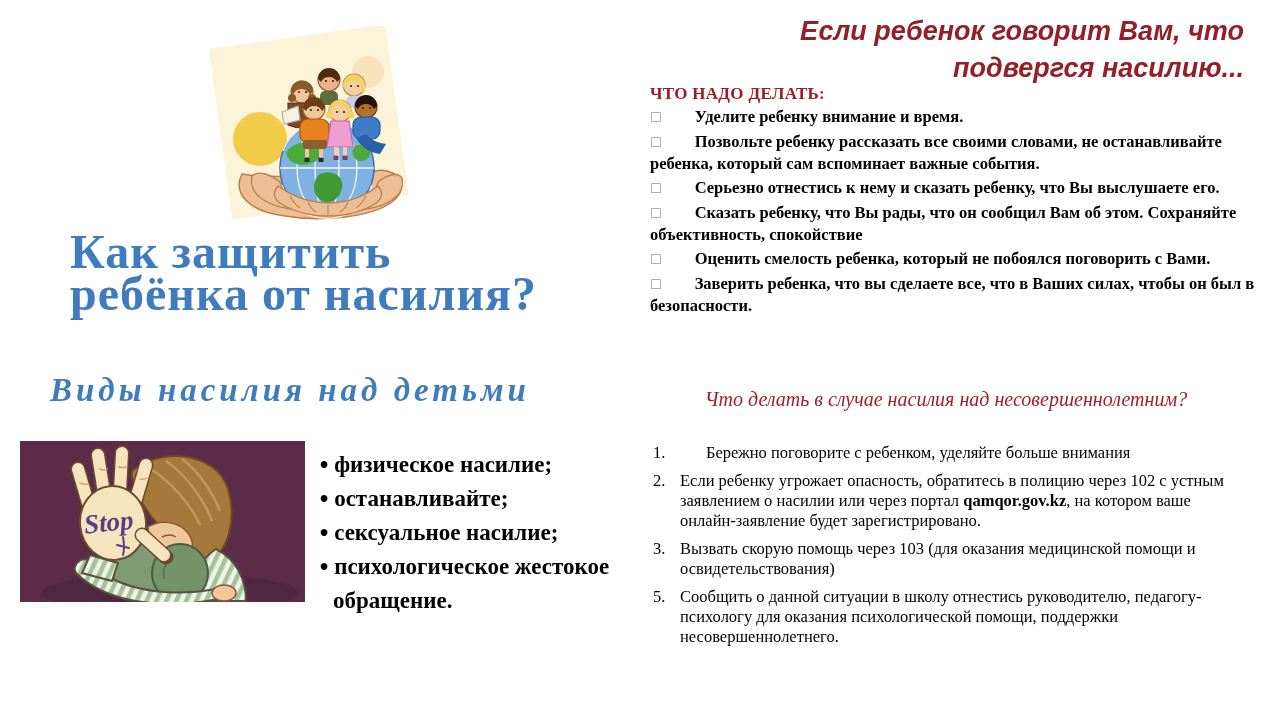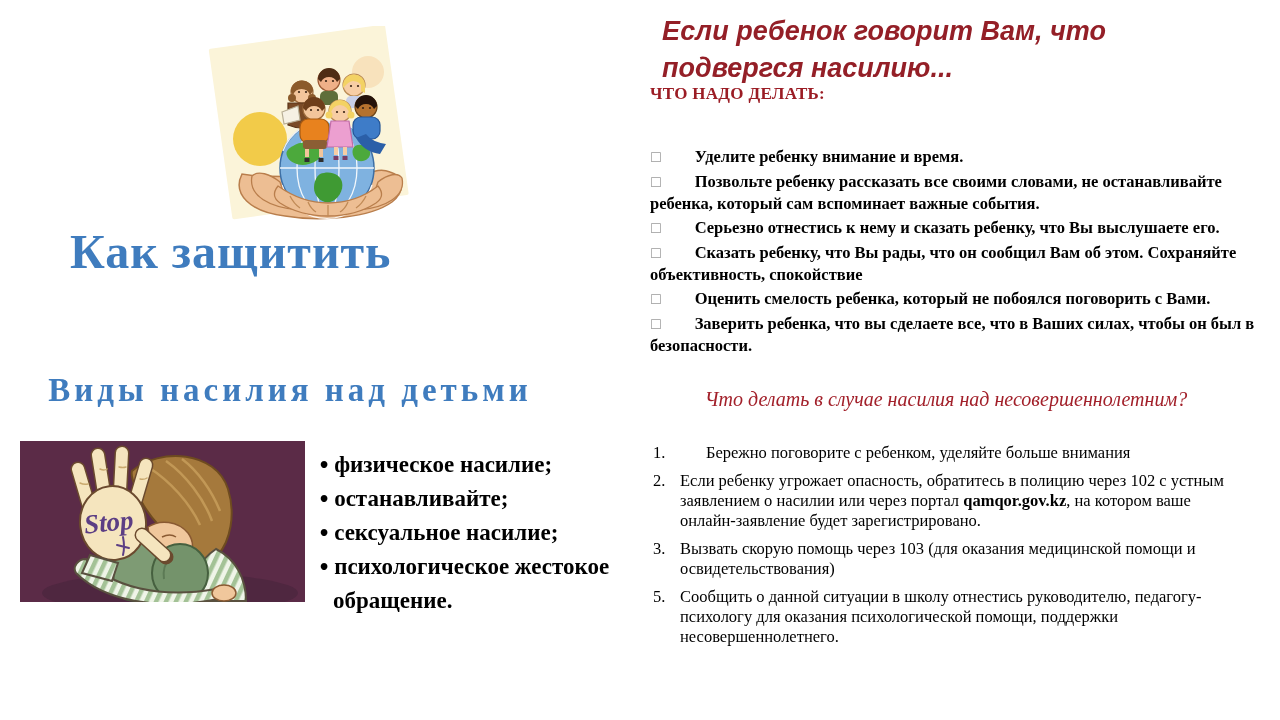--- a/index.html
+++ b/index.html
@@ -15,42 +15,44 @@
   .globe-art { left:190px; top:26px; width:235px; height:195px; }
   .main-title {
     left:70px; top:231px; width:500px; 
     font-size:48px; font-weight:700; line-height:42px; letter-spacing:1px;
     color:var(--title-blue, #3F7CBE);
   }
   .section-title {
     left:10px; top:372px; width:560px; text-align:center;
     font-size:33px; font-weight:700; letter-spacing:4px;
     color:var(--title-blue, #3F7CBE);
+    font-style:italic;
   }
   .stop-art { left:20px; top:441px; width:285px; height:161px; }
   .violence-list {
     left:306px; top:436px; width:332px; margin:12px; padding:0; list-style:none;
     font-size:23px; font-weight:700; line-height:33px;
   }
   .violence-list li { padding-left:15px; text-indent:-15px; }
   .vbullet { font-family:"DejaVu Sans", sans-serif; font-size:19px; margin-right:4px; }
 
   
   .r-title {
-    left:662px; top:13px; width:552px;
+    left:692px; top:13px; width:552px;
     font-family:"Liberation Sans", sans-serif;
     font-size:27px; font-weight:700; font-style:italic; line-height:37px;
     color:var(--dark-red, #941F27);
+    text-align:right;
   }
   .what-heading {
     left:650px; top:84px; width:400px;
     font-size:17px; font-weight:700; letter-spacing:0.3px;
     color:var(--heading-red, #9B1C24);
   }
-  .checklist { left:650px; top:106px; width:606px; font-size:16.5px; font-weight:700; line-height:21px;margin-top:40px; }
+  .checklist { left:650px; top:106px; width:606px; font-size:16.5px; font-weight:700; line-height:21px; }
   .check-item { margin-bottom:3px; }
   .checkbox {
     font-family:"DejaVu Sans", sans-serif; font-weight:400;
     font-size:13px; color:#9a9a9a;
   }
   .tab { display:inline-block; width:33px; }
   .case-heading {
     left:650px; top:388px; width:592px; text-align:center;
     font-size:20px; font-weight:400; font-style:italic;
     color:var(--case-red, #A2202A);
@@ -139,20 +141,21 @@
     <g fill="#EDBE93" stroke="#B97E4C" stroke-width="1.3" stroke-linejoin="round">
       <path d="M62,150 C58,170 80,182 110,184 C100,176 92,166 90,156 C80,148 68,144 62,150 Z"></path>
       <path d="M212,152 C216,170 196,182 168,184 C178,176 186,166 188,156 C198,148 208,146 212,152 Z"></path>
       <path d="M88,160 q24,17 50,17 q28,0 50,-17 q8,10 -2,17 q-20,13 -48,13 q-28,0 -48,-13 q-10,-7 -2,-17 Z"></path>
       <path d="M100,170 q4,8 10,12 M118,176 q3,7 8,10 M138,179 v11 M158,176 q-3,7 -8,10 M176,170 q-4,8 -10,12" fill="none" stroke="#C08A56"></path>
     </g>
   </svg>
 
   <div class="abs main-title">
     <div>Как защитить</div>
+    <div>ребёнка от насилия?</div>
   </div>
   <div class="abs section-title">Виды насилия над детьми</div>
 
   <svg class="abs stop-art" viewBox="0 0 285 161" preserveAspectRatio="none">
     <defs>
       <pattern id="stripeP" width="9" height="9" patternUnits="userSpaceOnUse" patternTransform="rotate(25)">
         <rect width="9" height="9" fill="#EFF4E8"></rect>
         <rect width="4.5" height="9" fill="#A3C296"></rect>
       </pattern>
     </defs>

